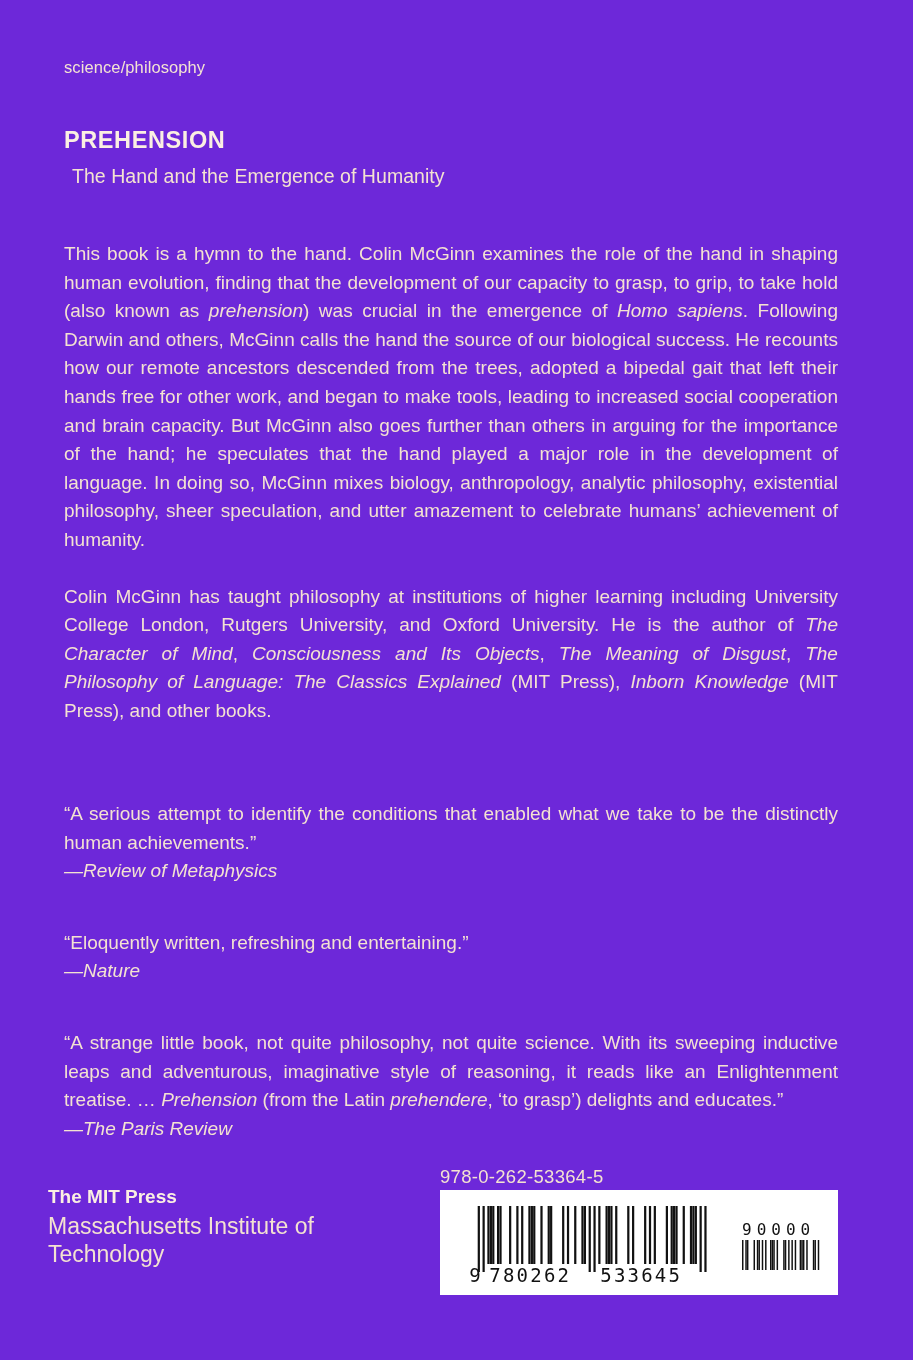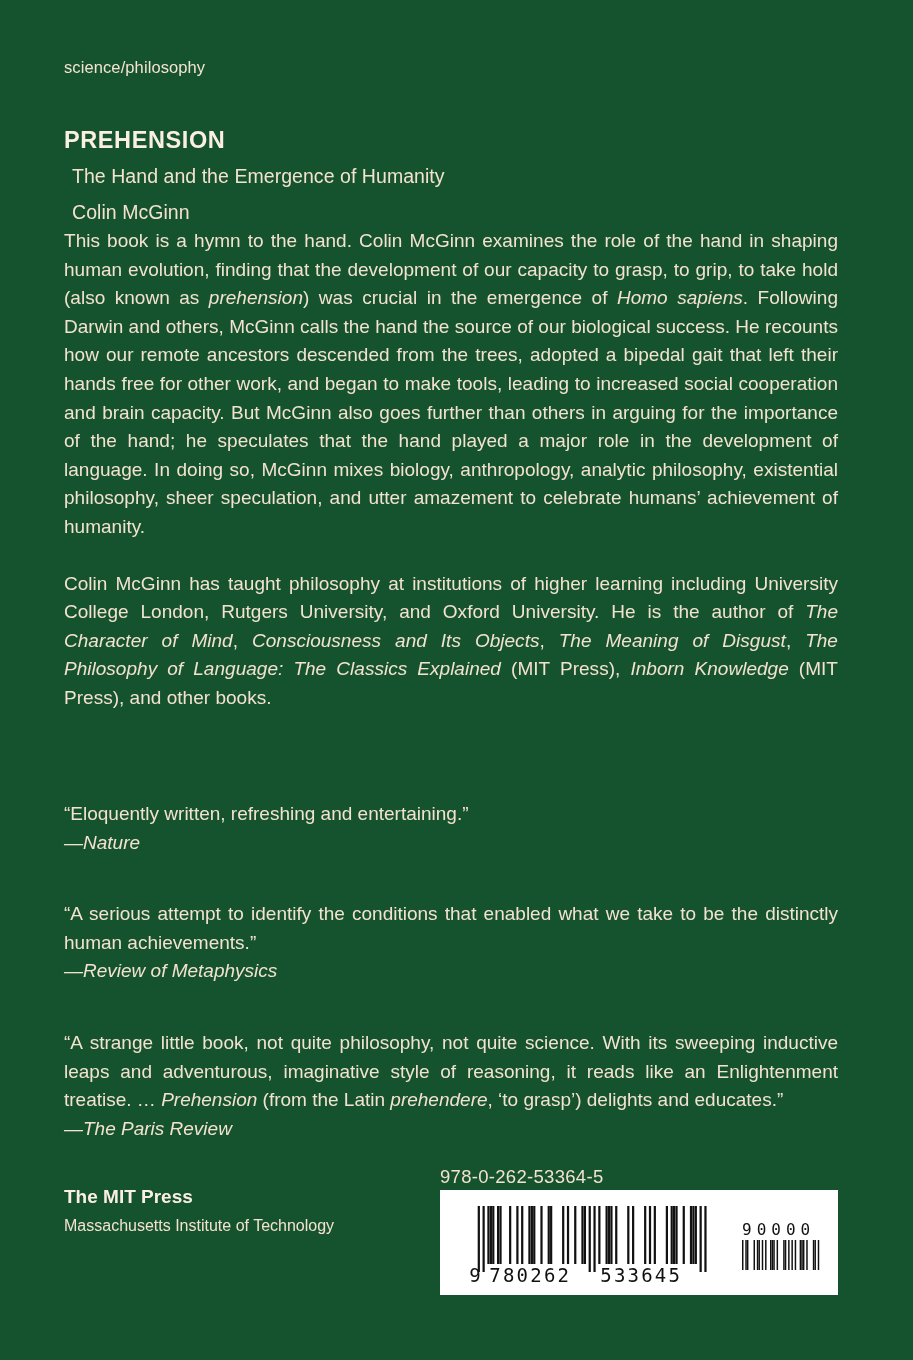--- a/index.html
+++ b/index.html
@@ -5,21 +5,21 @@
 <style>
   html, body {
     margin: 0;
     padding: 0;
     background: #2b2b2b;
   }
   .cover {
     position: relative;
     width: 913px;
     height: 1360px;
-    background: #14532d;
+    background: #6d28d9;
     color: #f7e9da;
     font-family: "Liberation Sans", "DejaVu Sans", sans-serif;
     overflow: hidden;
     box-sizing: border-box;
   }
 
   
   .col {
     position: absolute;
     left: 64px;
@@ -44,21 +44,21 @@
   }
   .book-subtitle,
   .book-author {
     font-size: 19.5px;
     line-height: 1.43;
     color: #f4e2d1;
     margin: 8px;
     letter-spacing: 0.05px;
   }
 
-  .body-block { top: 227px; }
+  .body-block { top: 240px; }
   .para {
     font-size: 19px;
     line-height: 28.6px;
     text-align: justify;
     text-justify: inter-word;
     margin: 0 0 28px 0;
     color: #f4e2d1;
     hyphens: manual;
     letter-spacing: 0.02px;
   }
@@ -77,33 +77,33 @@
   .blurb .source {
     display: block;
     font-style: italic;
     text-align: left;
   }
   .blurb.ragged .quote-text { text-align: left; }
 
   
   .publisher {
     position: absolute;
-    left: 64px;
+    left: 48px;
     top: 1183px;
     width: 380px;
   }
   .publisher .press-name {
     font-size: 19px;
     font-weight: bold;
     line-height: 27px;
     color: #fbefe2;
     margin: 0 0 2px 0;
   }
   .publisher .addr {
-    font-size: 16px;
+    font-size: 23px;
     line-height: 28px;
     color: #f4e2d1;
     margin: 0;
   }
 
   .isbn-text {
     position: absolute;
     left: 440px;
     top: 1166px;
     font-size: 18.5px;
@@ -143,36 +143,35 @@
 </head>
 <body>
 
 <div class="cover">
 
   <div class="col category">science/philosophy</div>
 
   <div class="col title-block">
     <div class="book-title">PREHENSION</div>
     <div class="book-subtitle">The Hand and the Emergence of Humanity</div>
-    <div class="book-author">Colin McGinn</div>
   </div>
 
   <div class="col body-block">
     <p class="para">This book is a hymn to the hand. Colin McGinn examines the role of the hand in shaping human evolution, finding that the development of our capacity to grasp, to grip, to take hold (also known as <i>prehension</i>) was crucial in the emergence of <i>Homo sapiens</i>. Following Darwin and others, McGinn calls the hand the source of our biological success. He recounts how our remote ancestors descended from the trees, adopted a bipedal gait that left their hands free for other work, and began to make tools, leading to increased social cooperation and brain capacity. But McGinn also goes further than others in arguing for the importance of the hand; he speculates that the hand played a major role in the development of language. In doing so, McGinn mixes biology, anthropology, analytic philosophy, existential philosophy, sheer speculation, and utter amazement to celebrate humans’ achievement of humanity.</p>
     <p class="para">Colin McGinn has taught philosophy at institutions of higher learning including University College London, Rutgers University, and Oxford University. He is the author of <i>The Character of Mind</i>, <i>Consciousness and Its Objects</i>, <i>The Meaning of Disgust</i>, <i>The Philosophy of Language: The Classics Explained</i> (MIT Press), <i>Inborn Knowledge</i> (MIT Press), and other books.</p>
   </div>
 
   <div class="col blurbs">
+    <div class="blurb">
+      <span class="quote-text">“A serious attempt to identify the conditions that enabled what we take to be the distinctly human achievements.”</span>
+      <span class="source">—Review of Metaphysics</span>
+    </div>
     <div class="blurb ragged">
       <span class="quote-text">“Eloquently written, refreshing and entertaining.”</span>
       <span class="source">—Nature</span>
-    </div>
-    <div class="blurb">
-      <span class="quote-text">“A serious attempt to identify the conditions that enabled what we take to be the distinctly human achievements.”</span>
-      <span class="source">—Review of Metaphysics</span>
     </div>
     <div class="blurb">
       <span class="quote-text">“A strange little book, not quite philosophy, not quite science. With its sweeping inductive leaps and adventurous, imaginative style of reasoning, it reads like an Enlightenment treatise. … <i>Prehension</i> (from the Latin <i>prehendere</i>, ‘to grasp’) delights and educates.”</span>
       <span class="source">—The Paris Review</span>
     </div>
   </div>
 
   <div class="publisher">
     <div class="press-name">The MIT Press</div>
     <div class="addr">Massachusetts Institute of Technology</div>

